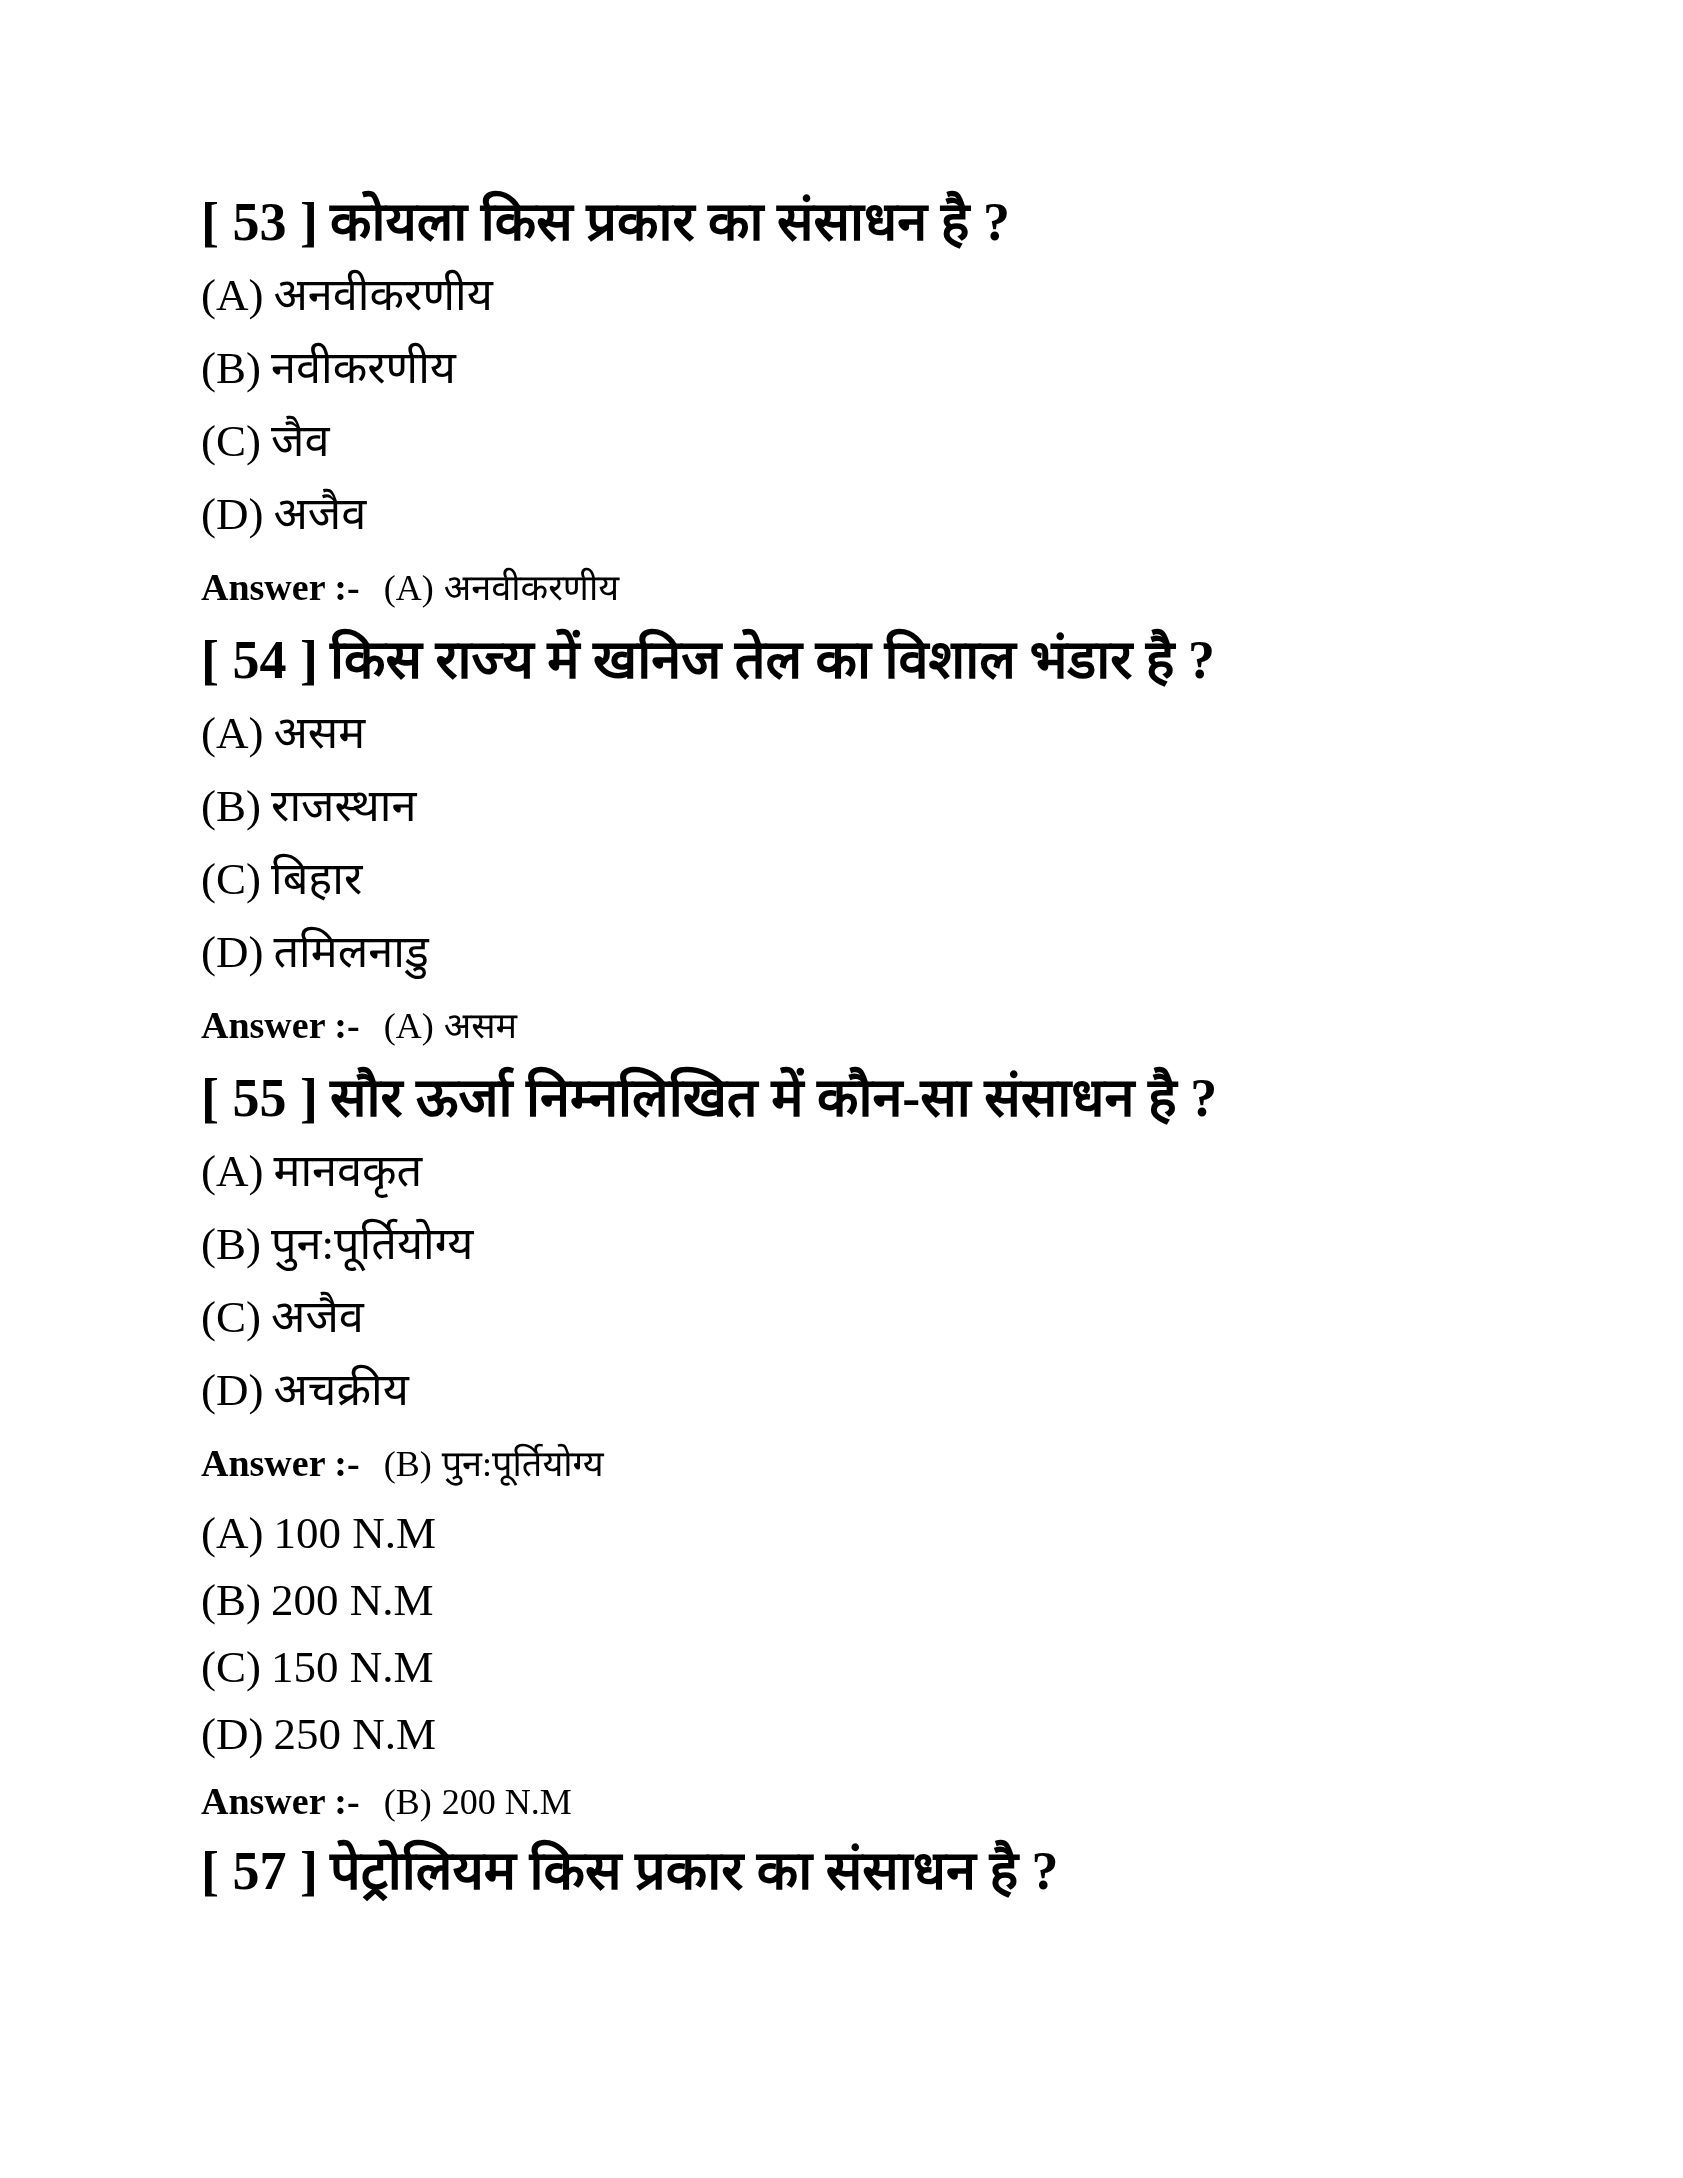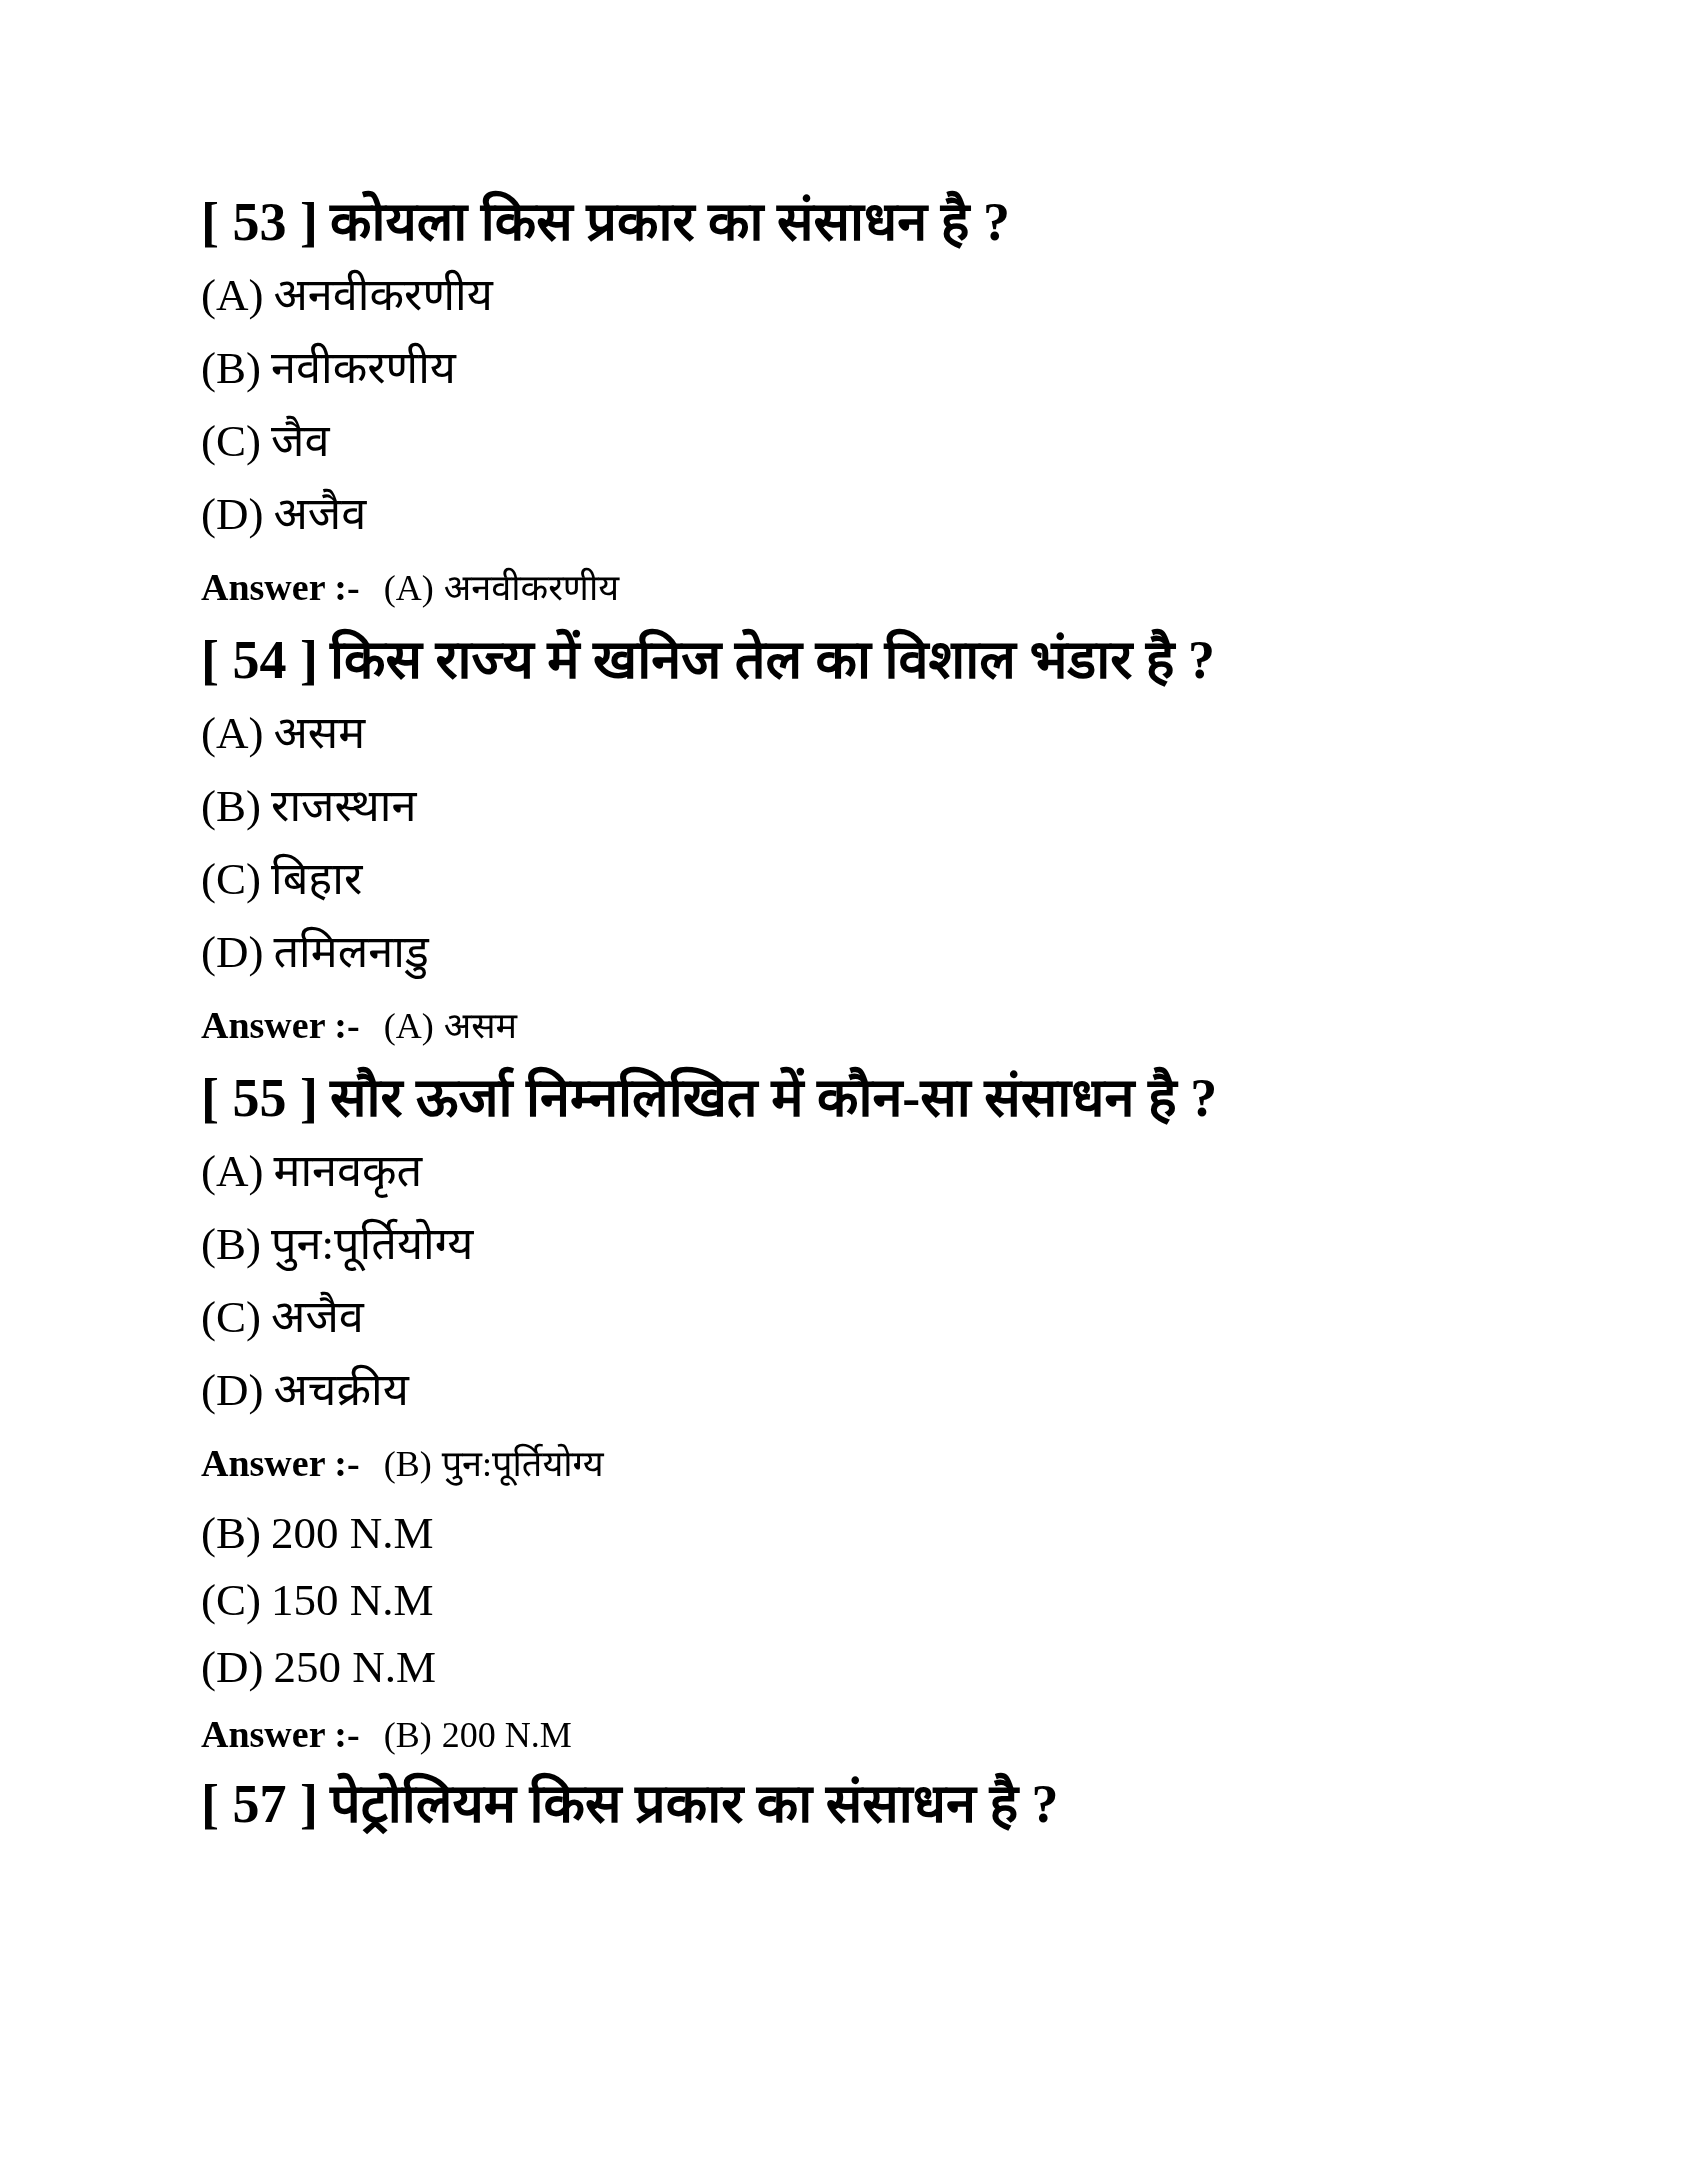--- a/index.html
+++ b/index.html
@@ -107,20 +107,23 @@
     <span class="opt-label">(C)</span><span>अजैव</span>
   </div>
   <div class="row option">
     <span class="opt-label">(D)</span><span>अचक्रीय</span>
   </div>
   <div class="row answer">
     <span class="ans-prefix">Answer :-</span><span class="ans-label">(B)</span><span>पुन:पूर्तियोग्य</span>
   </div>
 
   <div class="row-sm option">
+    <span class="opt-label">(A)</span><span>100 N.M</span>
+  </div>
+  <div class="row-sm option">
     <span class="opt-label">(B)</span><span>200 N.M</span>
   </div>
   <div class="row-sm option">
     <span class="opt-label">(C)</span><span>150 N.M</span>
   </div>
   <div class="row-sm option">
     <span class="opt-label">(D)</span><span>250 N.M</span>
   </div>
   <div class="row-sm answer">
     <span class="ans-prefix">Answer :-</span><span class="ans-label">(B)</span><span>200 N.M</span>

